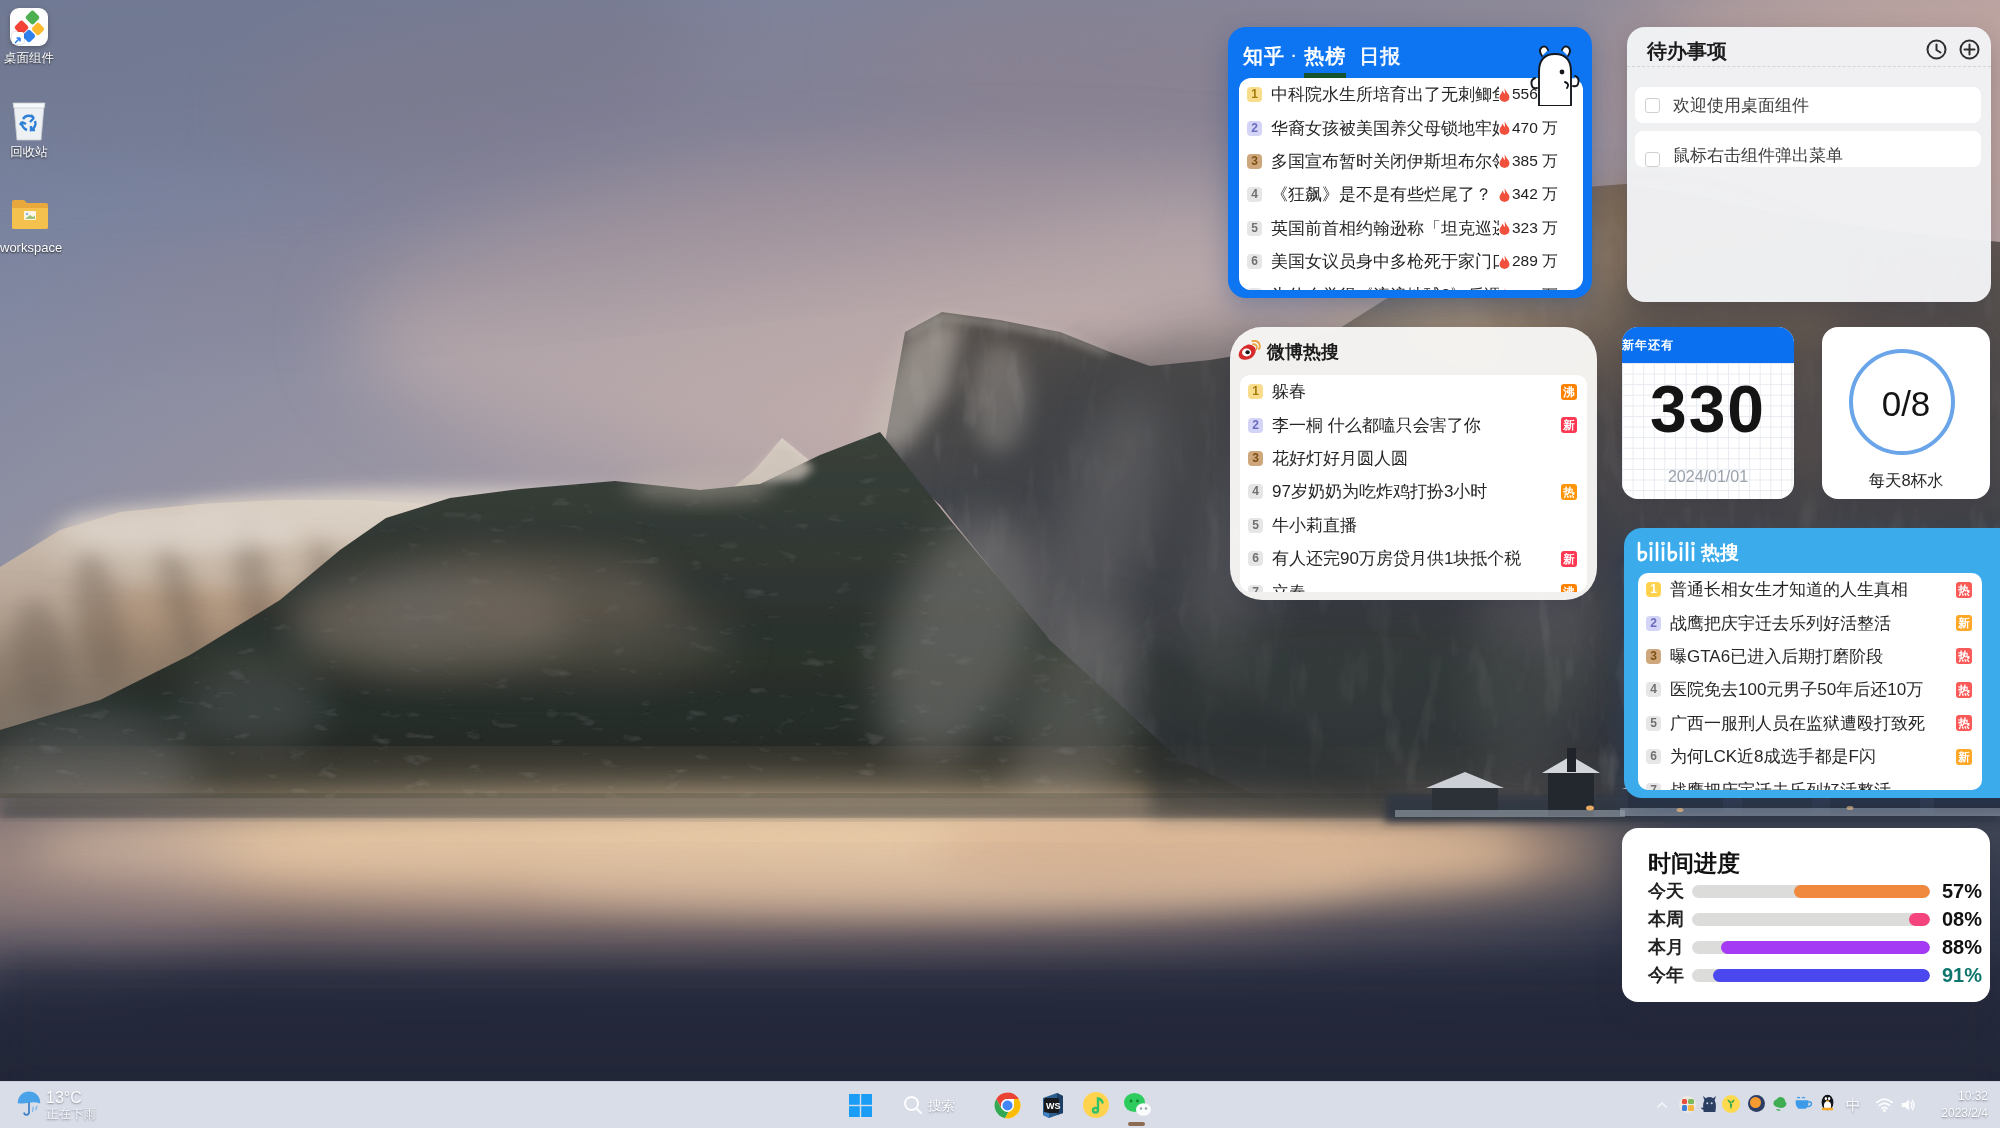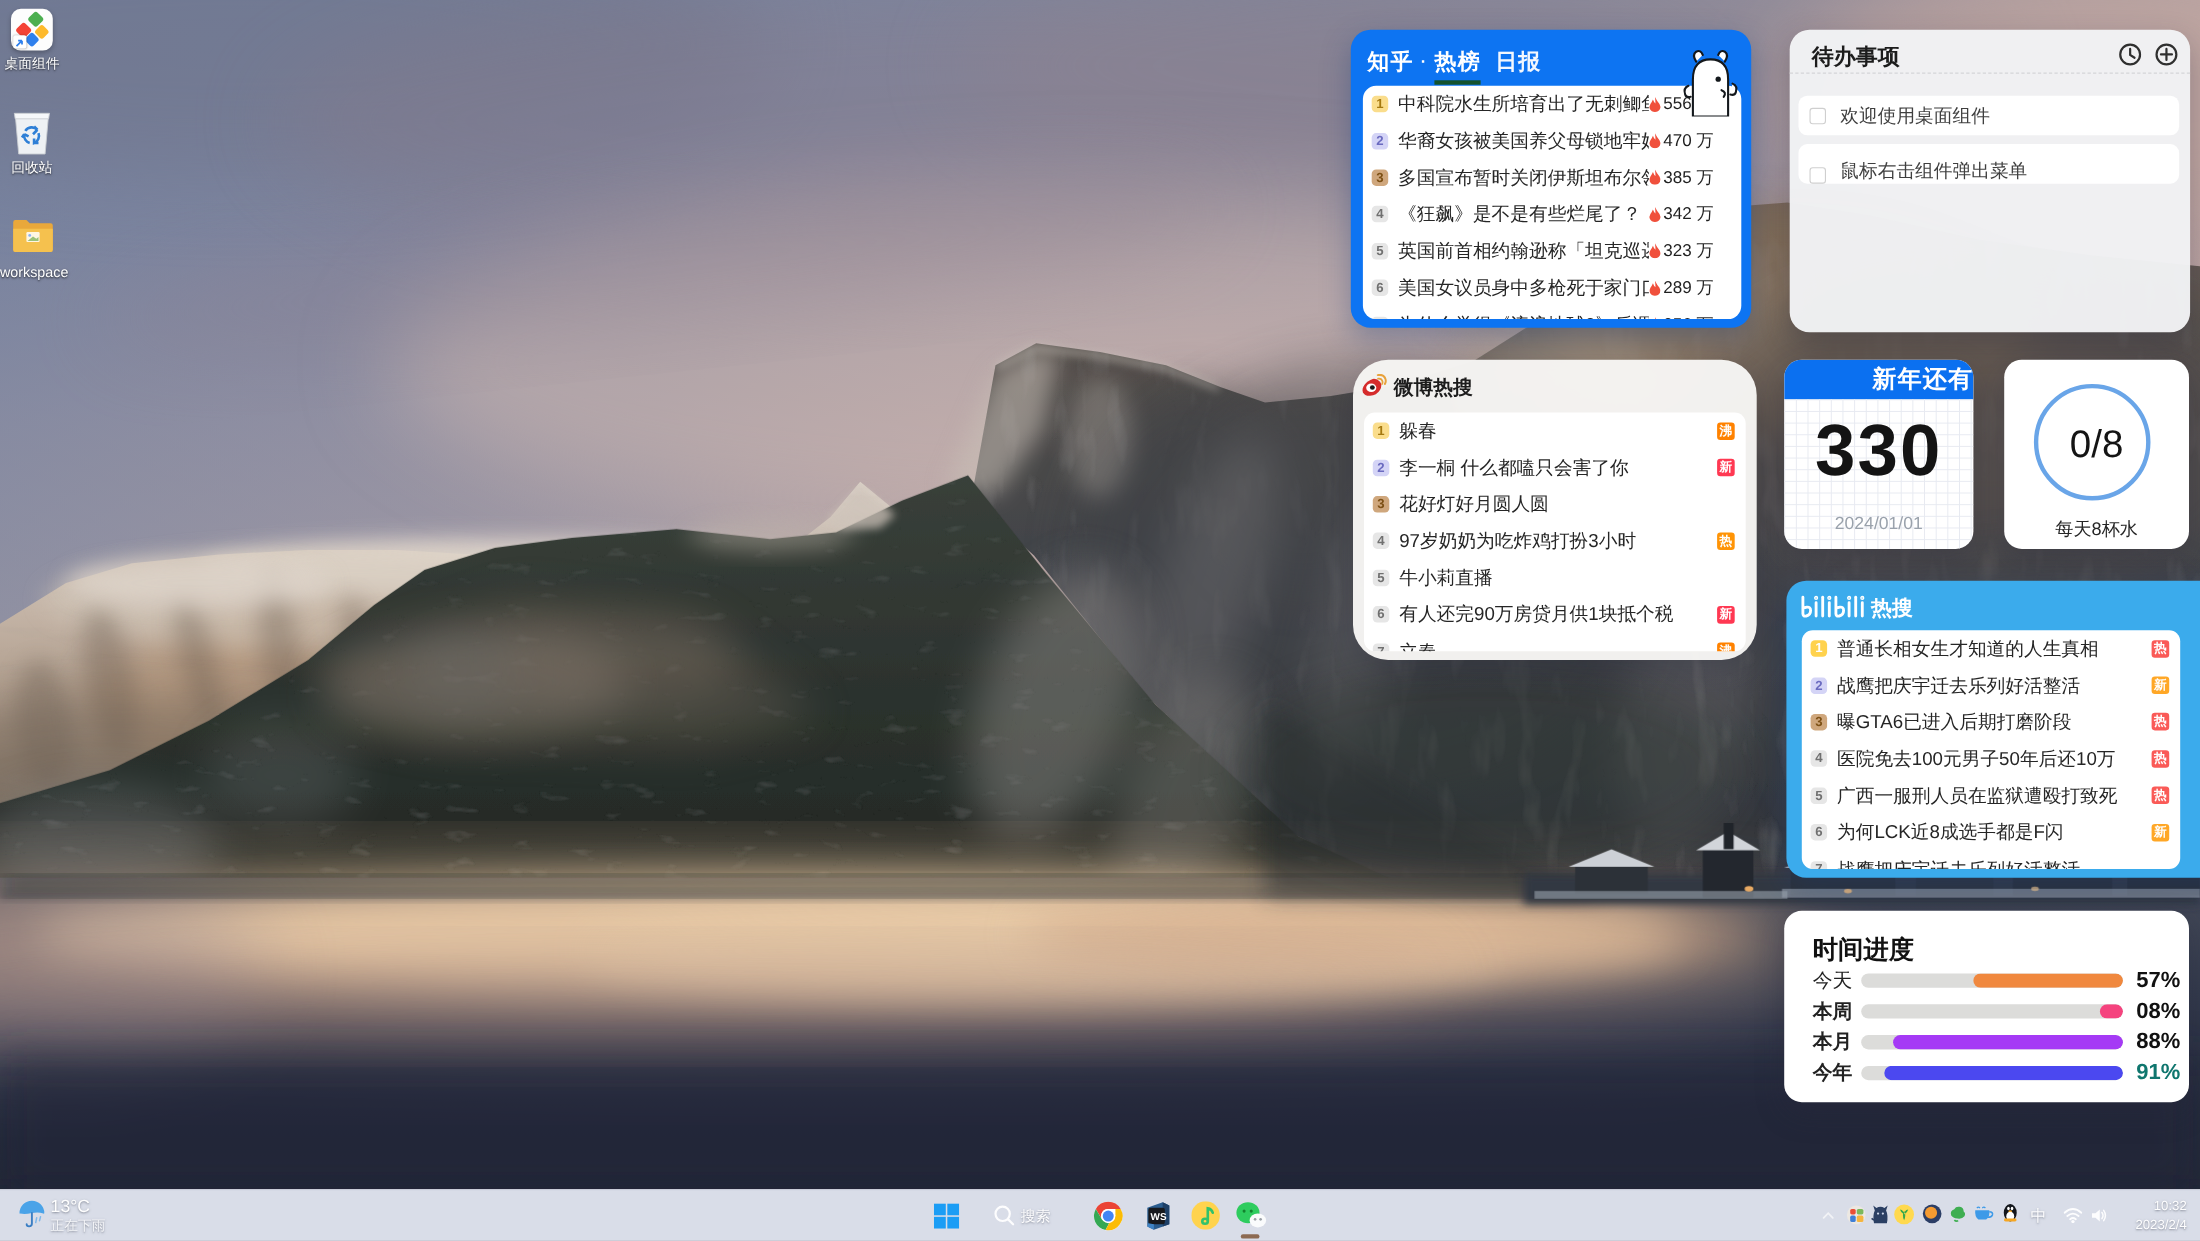--- a/index.html
+++ b/index.html
@@ -194,21 +194,21 @@
   <path d="M1930,788 L1966,770 L2000,788 Z" fill="#ccd0d6"></path>
   <rect x="1620" y="808" width="380" height="8" fill="#aab3bf" opacity="0.55"></rect>
   <rect x="1395" y="810" width="230" height="7" fill="#9aa3ae" opacity="0.6"></rect>
   <ellipse cx="1590" cy="808" rx="4" ry="2.5" fill="#ffb969" opacity="0.9"></ellipse>
   <ellipse cx="1680" cy="810" rx="3.5" ry="2" fill="#ffc37b" opacity="0.8"></ellipse>
   <ellipse cx="1850" cy="808" rx="3.5" ry="2" fill="#ffce8d" opacity="0.7"></ellipse>
 </g>
 </svg>
 
 <div class="widget" style="left:1228px;top:27px;width:364px;height:271px;background:#0d74f2;border-radius:18px;box-shadow:0 10px 26px rgba(30,60,120,.35)">
-  <div style="position:absolute;left:15px;top:16px;color:#fff;font-size:20px;font-weight:bold;letter-spacing:1px;white-space:nowrap">知乎 <span style="font-size:15px;vertical-align:2px">·</span> <span style="display:inline-block;border-bottom:4px solid #14532d;padding-bottom:3px">热榜</span>&nbsp; <span style="opacity:.95">日报</span></div>
+  <div style="position:absolute;left:15px;top:16px;color:#fff;font-size:20px;font-weight:bold;letter-spacing:1px;white-space:nowrap">知乎 <span style="font-size:15px;vertical-align:2px">·</span> <span style="display:inline-block;border-bottom:8px solid #14532d;padding-bottom:3px">热榜</span>&nbsp; <span style="opacity:.95">日报</span></div>
 
   <div class="card" style="position:absolute;left:11px;top:51px;width:344px;height:212px;border-radius:12px">
     <div class="hrow zrow">
           <span class="nb n1">1</span>
           <span class="ttl" style="max-width:228px">中科院水生所培育出了无刺鲫鱼，80...</span>
           <span class="hot"><svg class="flame" viewBox="0 0 12 15">
               <path d="M6,0 Q8,4 10.5,7 Q12,9.5 11,12 Q9.5,15 6,15 Q2.5,15 1,12 Q0,9.5 1.5,7 Q3,5 4,2.5 Q5,5.5 6.5,6.5 Q6.5,3.5 6,0Z" fill="#f0503c"></path>
             </svg>556 万</span>
         </div>
     <div class="hrow zrow">
@@ -329,21 +329,21 @@
         </div>
     <div class="hrow zrow">
           <span class="nb ng">7</span>
           <span class="ttl">立春</span>
           <span class="rb" style="background:#ff8200">沸</span>
         </div>
   </div>
 </div>
 
 <div class="widget" style="left:1622px;top:327px;width:172px;height:172px;background:#fff;border-radius:16px;box-shadow:0 10px 26px rgba(40,40,60,.3);overflow:hidden">
-  <div style="position:absolute;left:0;top:0;width:172px;height:36px;background:#0b70f0;color:#fff;font-size:22px;font-weight:bold;text-align:right;line-height:36px;letter-spacing:1px">新年还有</div>
+  <div style="position:absolute;left:0;top:0;width:172px;height:36px;background:#0b70f0;color:#fff;font-size:12px;font-weight:bold;text-align:left;line-height:36px;letter-spacing:1px">新年还有</div>
   <div style="position:absolute;left:0;top:36px;width:172px;height:136px;background-image:linear-gradient(#e7eaf1 1px,transparent 1px),linear-gradient(90deg,#e7eaf1 1px,transparent 1px);background-size:10.6px 10.6px"></div>
   <div style="position:absolute;left:0;top:44px;width:172px;text-align:center;font-size:66px;font-weight:800;color:#141414;letter-spacing:2px">330</div>
   <div style="position:absolute;left:0;top:141px;width:172px;text-align:center;font-size:16px;color:#9aa2ac">2024/01/01</div>
 </div>
 
 <div class="widget" style="left:1822px;top:327px;width:168px;height:172px;background:#fff;border-radius:16px;box-shadow:0 10px 26px rgba(40,40,60,.3)">
   <div style="position:absolute;left:27px;top:22px;width:106px;height:106px;border:4.5px solid #69a5e8;border-radius:50%"></div>
   <div style="position:absolute;left:0;top:57px;width:168px;text-align:center;font-size:35px;color:#141414">0/8</div>
   <div style="position:absolute;left:0;top:143px;width:168px;text-align:center;font-size:16.5px;color:#262626">每天8杯水</div>
 </div>
@@ -408,21 +408,21 @@
           <span class="nb ng">7</span>
           <span class="ttl">战鹰把庆宇迁去乐列好活整活</span>
         </div>
   </div>
 </div>
 
 <div class="widget" style="left:1622px;top:828px;width:368px;height:174px;background:#fff;border-radius:16px;box-shadow:0 10px 26px rgba(40,40,60,.3)">
   <div style="position:absolute;left:26px;top:20px;font-size:23px;font-weight:bold;color:#111">时间进度</div>
   <div style="position:absolute;left:26px;top:49px;width:334px">
     <div style="display:flex;align-items:center;height:28px">
-      <span style="width:36px;font-size:18px;font-weight:normal;color:#222">今天</span>
+      <span style="width:36px;font-size:18px;font-weight:bold;color:#222">今天</span>
       <span style="position:relative;flex:1;height:13px;border-radius:7px;background:#dcdcda;margin:0 8px;overflow:hidden">
             <span style="position:absolute;right:0;top:0;height:13px;width:57%;border-radius:7px;background:#f0883e"></span>
           </span>
       <span style="width:44px;font-size:20px;font-weight:bold;color:#111;text-align:right">57%</span>
     </div>
     <div style="display:flex;align-items:center;height:28px">
       <span style="width:36px;font-size:18px;font-weight:bold;color:#222">本周</span>
       <span style="position:relative;flex:1;height:13px;border-radius:7px;background:#dcdcda;margin:0 8px;overflow:hidden">
             <span style="position:absolute;right:0;top:0;height:13px;width:9%;border-radius:7px;background:#f5437e"></span>
           </span>

